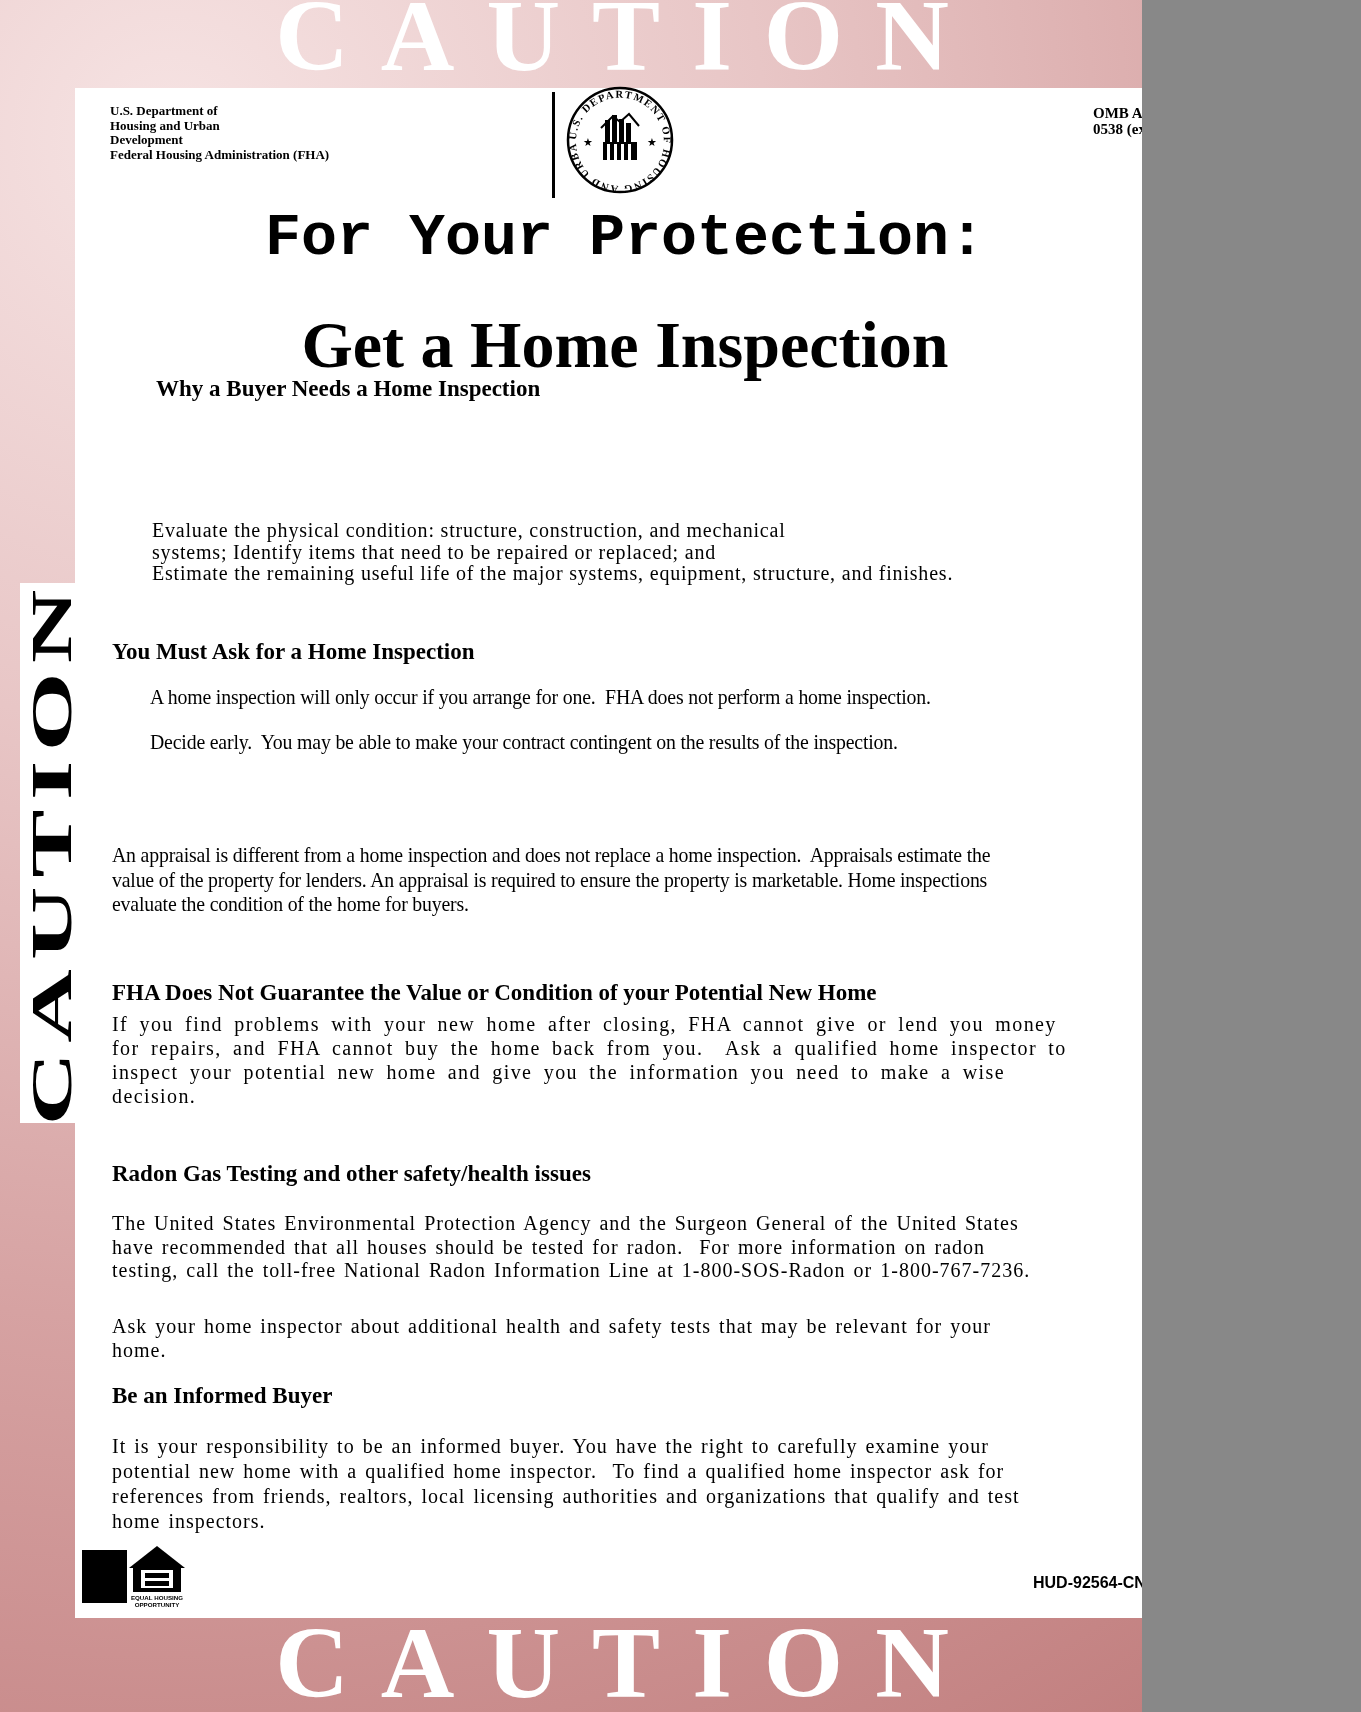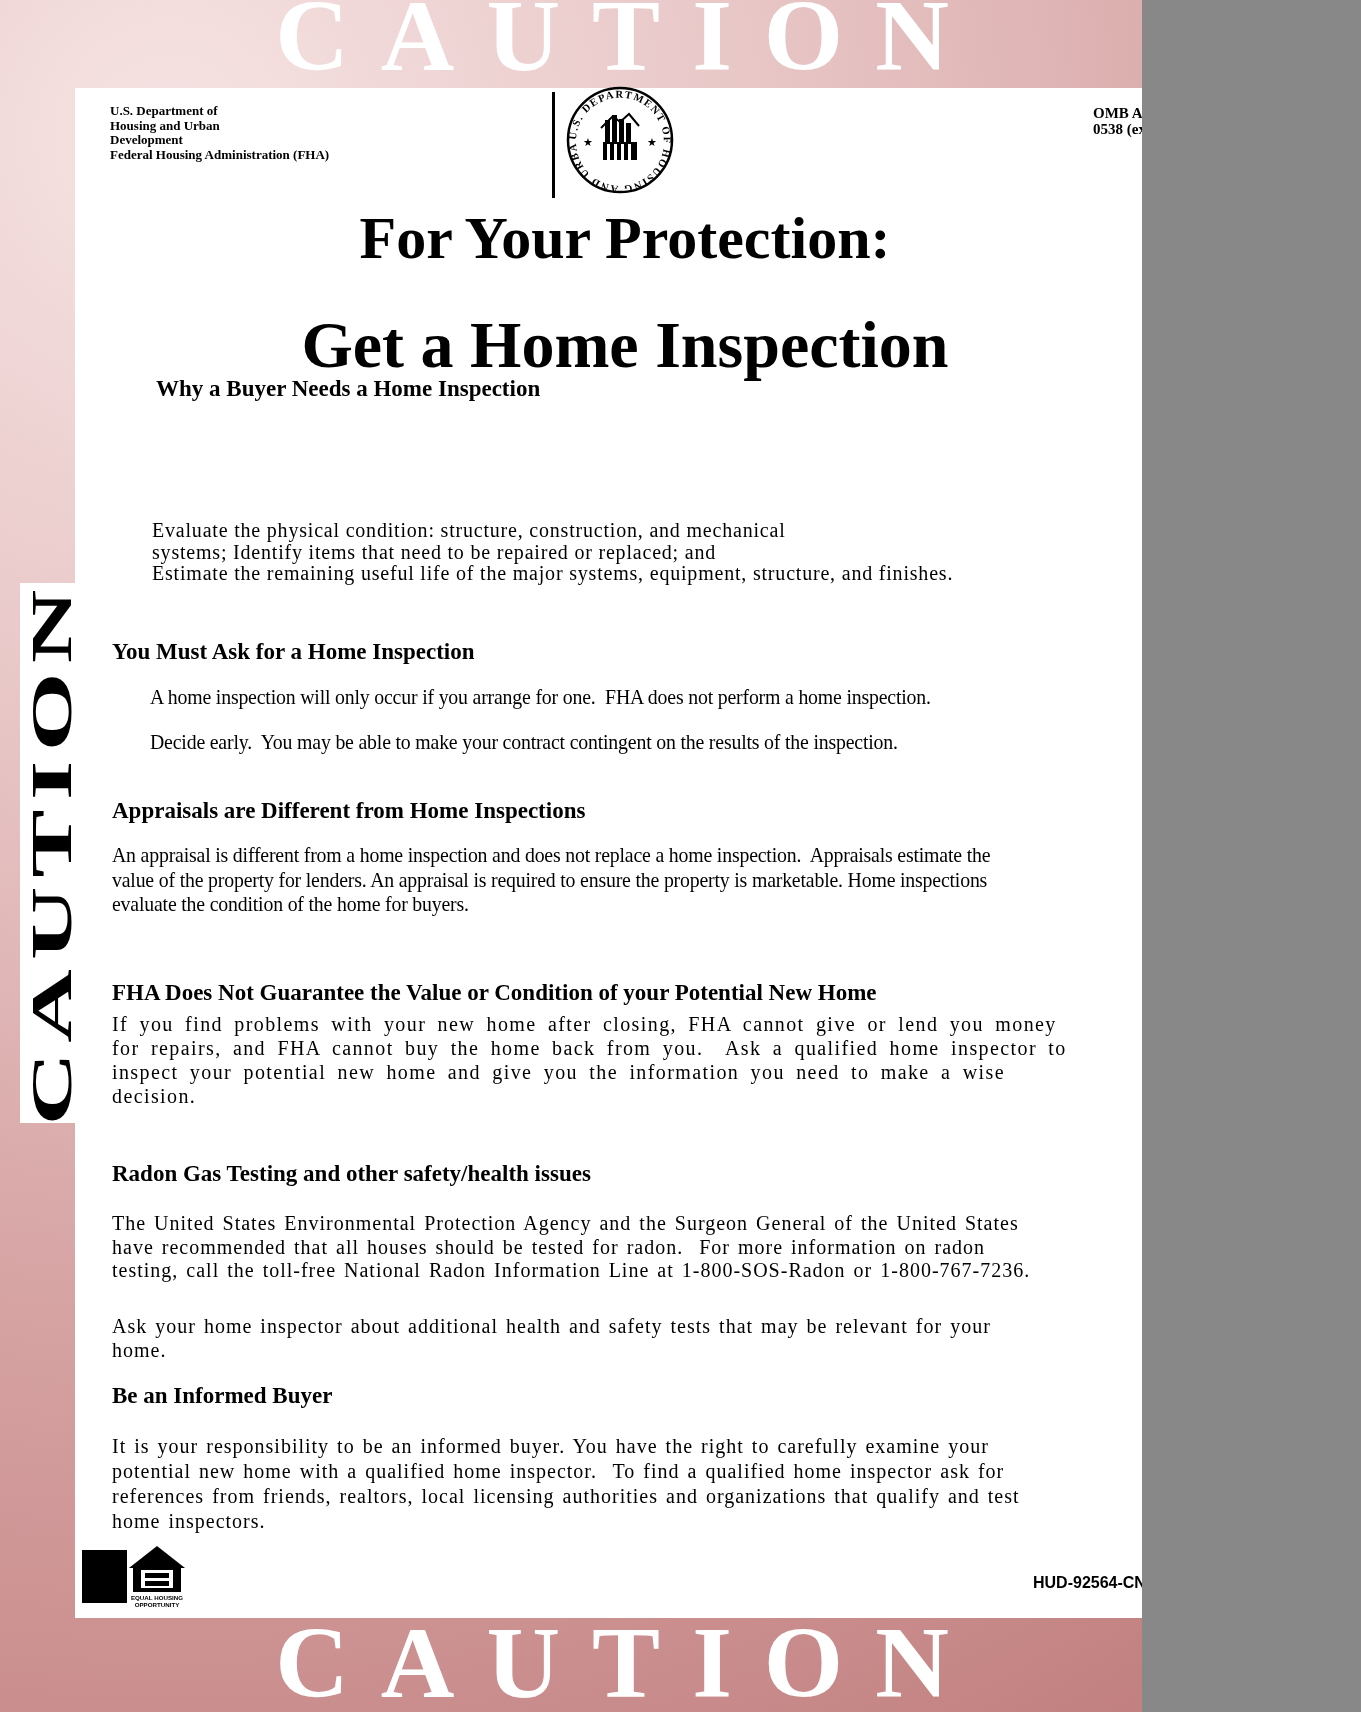--- a/index.html
+++ b/index.html
@@ -20,21 +20,21 @@
   .vstrip span {
     position:absolute; left:50%; top:50%;
     transform: translate(-50%,-50%) rotate(-90deg) scale(1.82,1);
     transform-origin:center;
     font-family:"Liberation Serif", serif; font-weight:bold; font-size:56px;
     letter-spacing:5px; color:#000; white-space:nowrap; line-height:1;
   }
   .dept { font-weight:bold; font-size:13px; line-height:14.5px; white-space:pre-wrap; }
   .omb  { font-weight:bold; font-size:15px; line-height:15.5px; white-space:pre-wrap; }
   .titles { text-align:center; }
-  .title1 { font-weight:bold; font-size:60px; line-height:64px; }
+  .title1 { font-weight:bold; font-size:60px; line-height:64px;font-family:Liberation Mono, monospace; }
   .title2 { font-weight:bold; font-size:66px; line-height:70px;margin-top:40px; }
   .h { font-weight:bold; font-size:23px; line-height:26px; white-space:nowrap; }
   .lines { white-space:pre-wrap; font-size:20px; }
   .spaced { letter-spacing:1px; word-spacing:2px; }
   .spaced-wide { letter-spacing:1.4px; word-spacing:5px; }
   .condensed { font-size:22px; letter-spacing:-0.2px; transform:scaleX(0.90); transform-origin:0 0; white-space:pre-wrap; }
   .divider { background:#000; }
   .blacksq { background:#000; }
   .hudnum { font-family:"Liberation Sans", sans-serif; font-size:16px; white-space:nowrap; }
   .hudnum b { font-weight:bold;margin-top:40px; }
@@ -91,21 +91,20 @@
 
     <div class="abs h" style="left:37px; top:288px;margin-left:44px;">Why a Buyer Needs a Home Inspection</div>
     <div class="abs lines" style="left:77px; top:432px; line-height:21.5px; letter-spacing:0.8px;">Evaluate the physical condition: structure, construction, and mechanical
 systems; Identify items that need to be repaired or replaced; and
 Estimate the remaining useful life of the major systems, equipment, structure, and finishes.</div>
 
     <div class="abs h" style="left:37px; top:551px;">You Must Ask for a Home Inspection</div>
     <div class="abs condensed" style="left:75px; top:596px;">A home inspection will only occur if you arrange for one.  FHA does not perform a home inspection.</div>
     <div class="abs condensed" style="left:75px; top:641px;">Decide early.  You may be able to make your contract contingent on the results of the inspection.</div>
 
-    <div class="abs h" style="left:37px; top:710px;">Appraisals are Different from Home Inspections</div>
     <div class="abs lines condensed" style="left:37px; top:755px; line-height:24.5px;">An appraisal is different from a home inspection and does not replace a home inspection.  Appraisals estimate the
 value of the property for lenders. An appraisal is required to ensure the property is marketable. Home inspections
 evaluate the condition of the home for buyers.</div>
 
     <div class="abs h" style="left:37px; top:876px;margin-top:16px;">FHA Does Not Guarantee the Value or Condition of your Potential New Home</div>
     <div class="abs lines spaced-wide" style="left:37px; top:924px; line-height:24px;">If you find problems with your new home after closing, FHA cannot give or lend you money
 for repairs, and FHA cannot buy the home back from you.  Ask a qualified home inspector to
 inspect your potential new home and give you the information you need to make a wise
 decision.</div>
 

